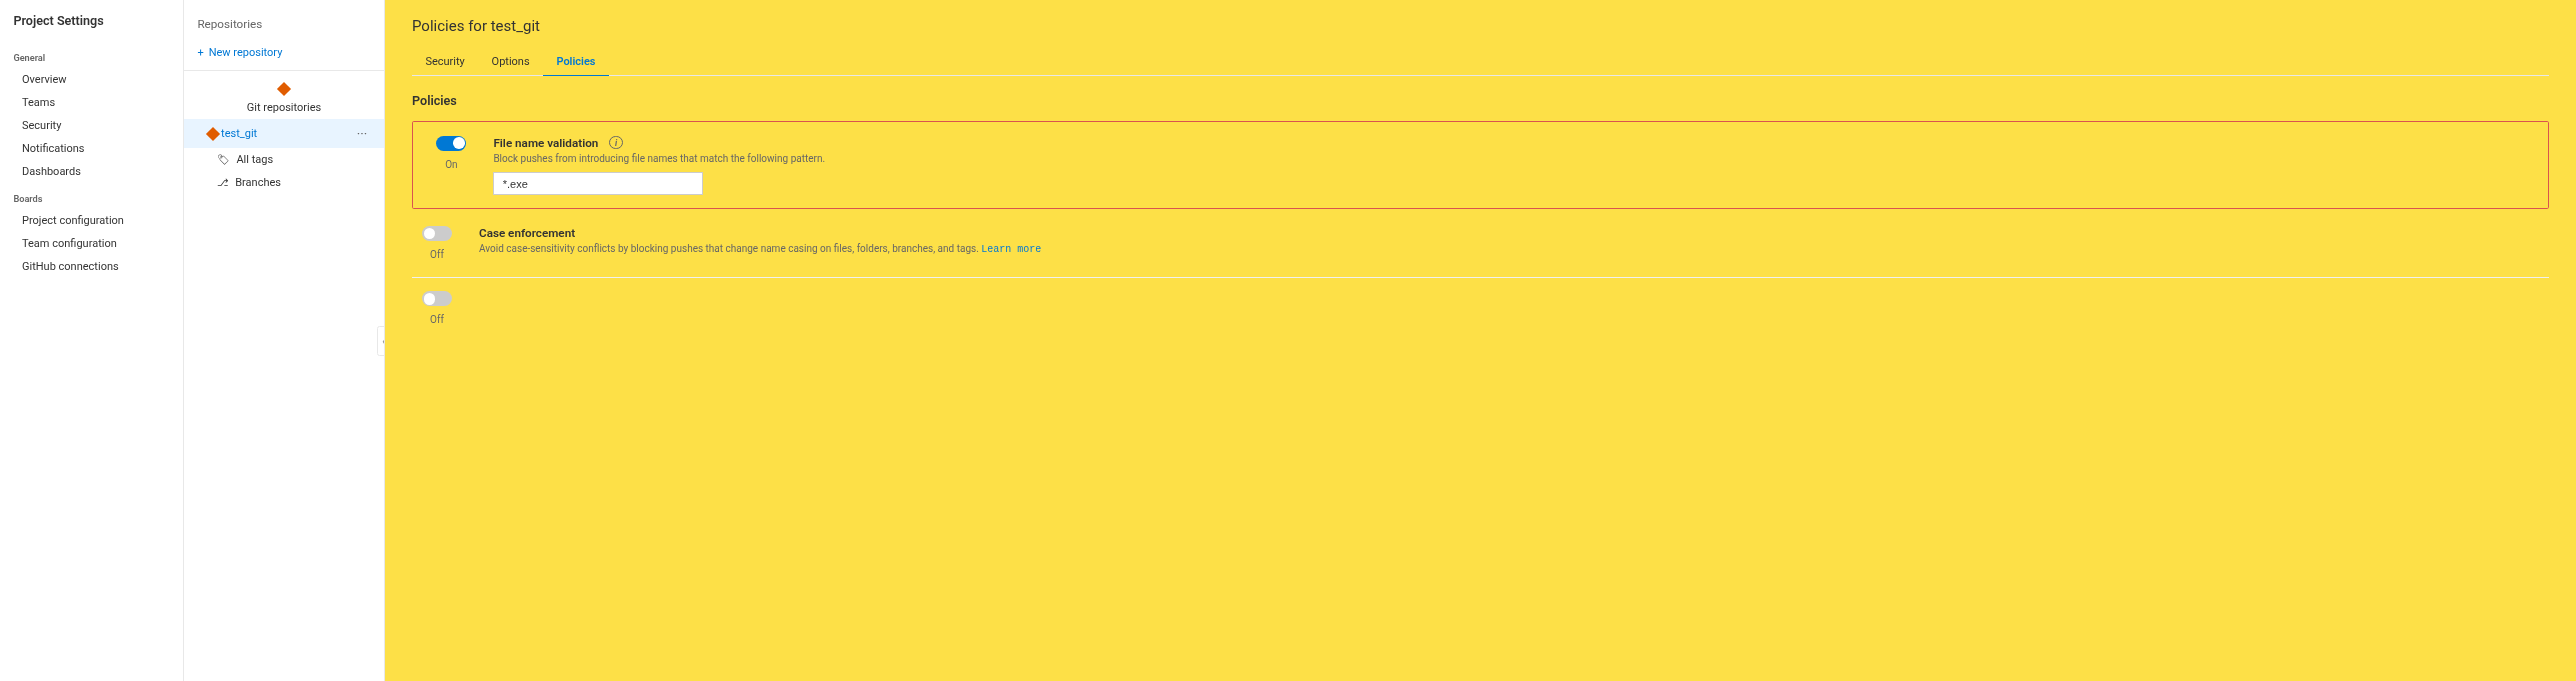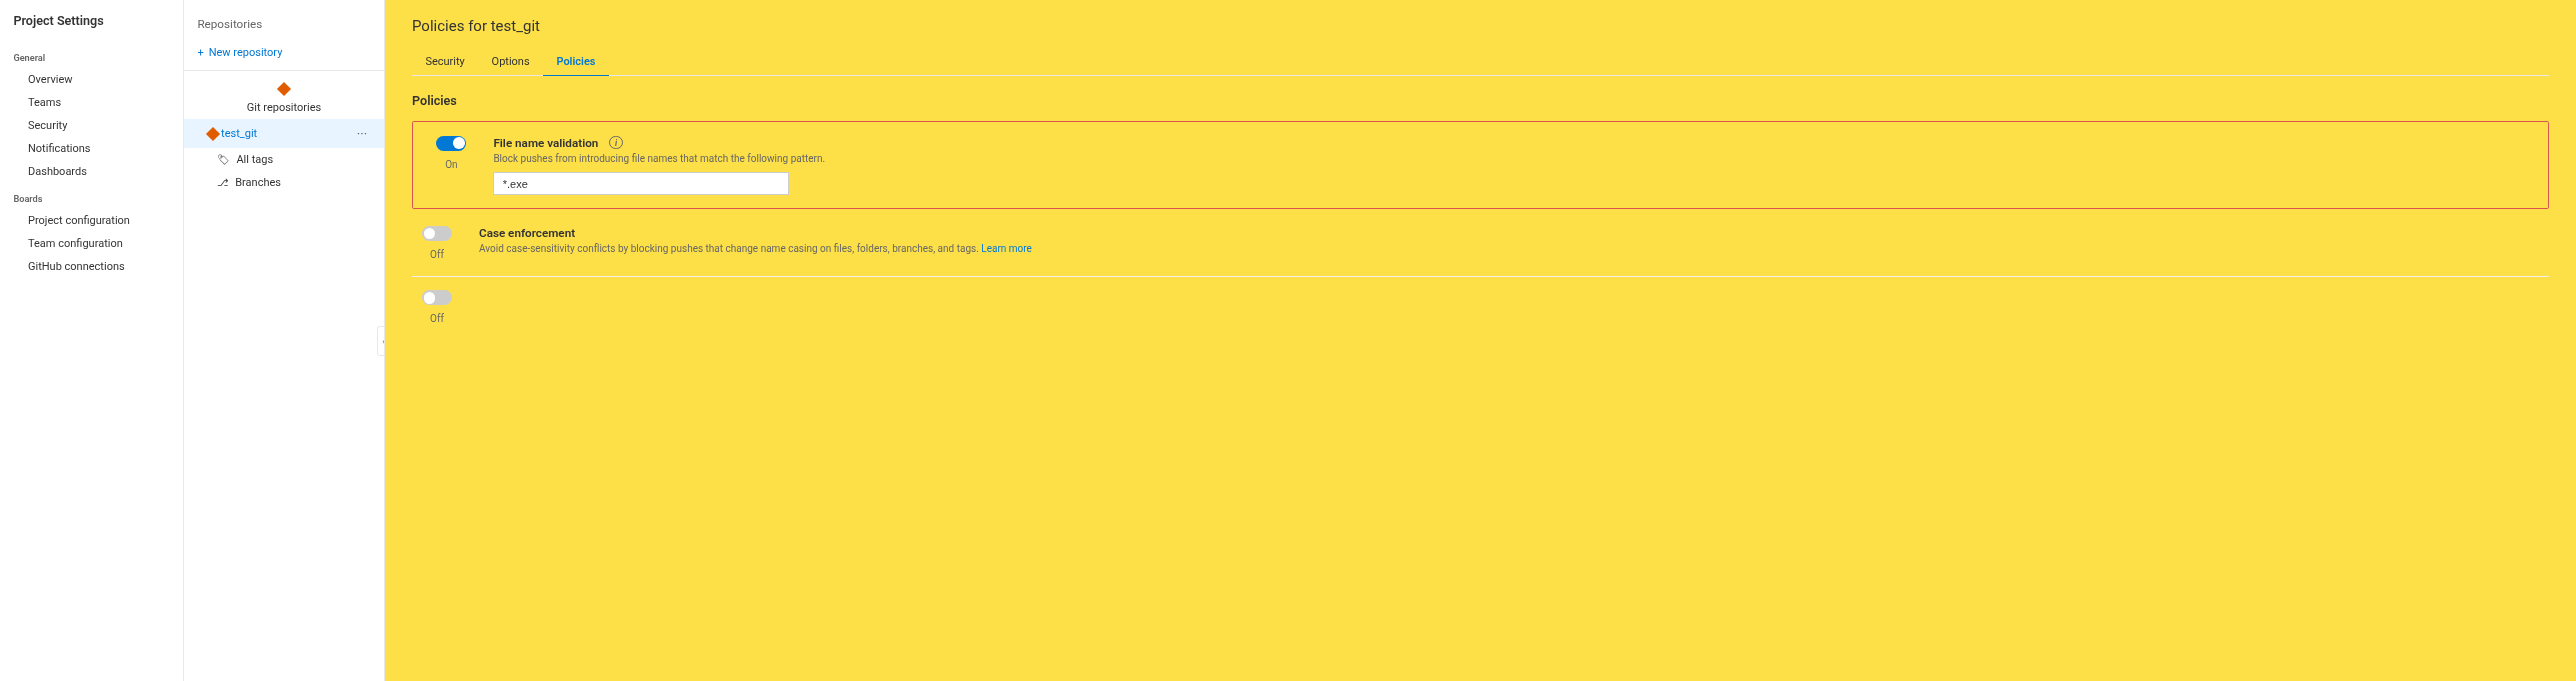--- a/index.html
+++ b/index.html
@@ -32,21 +32,21 @@
 
     .sidebar-section-label {
       font-size: 9.2px;
       font-weight: 600;
       color: #666;
       padding: 10px 13.4px 5px 13.4px;
       text-transform: none;
     }
 
     .sidebar-item {
-      padding: 5px 28px;
+      padding: 5px 22px;
       cursor: pointer;
       color: #333;
       font-size: 11px;
       display: flex;
       align-items: center;
     }
 
     
     .sidebar-mid {
       width: 201px;
@@ -227,27 +227,28 @@
 
     .policy-desc {
       font-size: 10px;
       color: #666;
       margin-bottom: 8.4px;
     }
 
     .policy-link {
       color: #0078d4;
       text-decoration: none;
+      font-family: Liberation Mono, monospace;
     }
 
     .policy-input {
       border: 0.8px solid #ccc;
       padding: 4.2px 8.4px;
       font-size: 11px;
-      width: 296px;
+      width: 210px;
       color: #333;
       outline: none;
     }
 
     
     .toggle {
       position: relative;
       width: 30px;
       height: 15px;
       display: inline-block;

